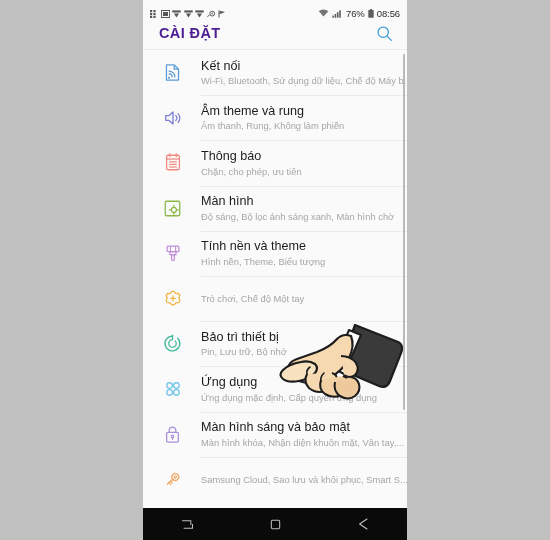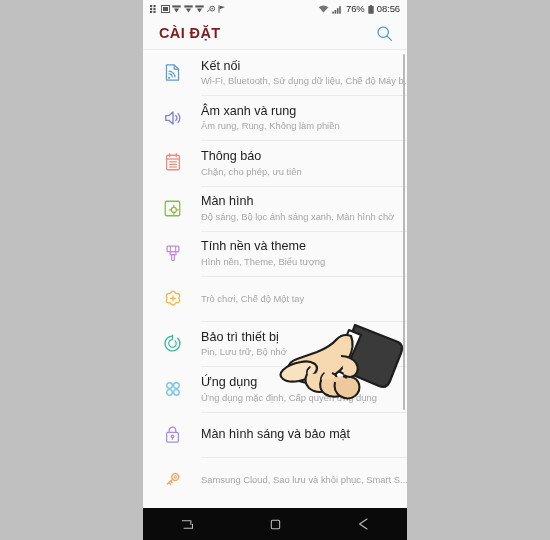--- a/index.html
+++ b/index.html
@@ -33,21 +33,21 @@
     display: flex;
     flex-direction: column;
   }
 
   
   .status-bar {
     height: 18px;
     flex: 0 0 18px;
     background: #fafafa;
     display: flex;
-    align-items: center;
+    align-items: flex-end;
     padding: 0 7px;
     box-sizing: border-box;
   }
   .status-left {
     display: flex;
     align-items: center;
     gap: 2.5px;
     flex: 1 1 auto;
   }
   .status-right {
@@ -75,21 +75,21 @@
     display: flex;
     align-items: center;
     padding: 0 13px 0 16px;
     box-sizing: border-box;
     border-bottom: 1px solid #ececec;
   }
   .app-title {
     flex: 1 1 auto;
     font-size: 14.5px;
     font-weight: bold;
-    color: #7f1d1d;
+    color: #4c1d95;
     letter-spacing: .4px;
     line-height: 1;
   }
   .search-btn {
     width: 20px;
     height: 20px;
     display: flex;
     align-items: center;
     justify-content: center;
   }
@@ -288,22 +288,22 @@
 
       <div class="row">
         <div class="row-icon">
           <svg width="20" height="20" viewBox="0 0 22 22">
             <path d="M3 8.4 h3.4 L11 4.4 v13.2 L6.4 13.6 H3 z" fill="none" stroke="#7b7fd4" stroke-width="1.45" stroke-linejoin="round"></path>
             <path d="M14 8.2 a4 4 0 0 1 0 5.6" fill="none" stroke="#7b7fd4" stroke-width="1.35" stroke-linecap="round"></path>
             <path d="M16.6 6.1 a7.3 7.3 0 0 1 0 9.8" fill="none" stroke="#7b7fd4" stroke-width="1.35" stroke-linecap="round"></path>
           </svg>
         </div>
         <div class="row-text">
-          <div class="row-title">Âm xanh và rung</div>
-          <div class="row-sub">Âm rung, Rung, Không làm phiền</div>
+          <div class="row-title">Âm theme và rung</div>
+          <div class="row-sub">Âm thanh, Rung, Không làm phiền</div>
         </div>
       </div>
 
       <div class="row">
         <div class="row-icon">
           <svg width="18" height="19" viewBox="0 0 20 22">
             <rect x="2.6" y="2.6" width="14.8" height="16.8" rx="1.6" fill="none" stroke="#f08a80" stroke-width="1.5"></rect>
             <line x1="2.6" y1="7" x2="17.4" y2="7" stroke="#f08a80" stroke-width="1.5"></line>
             <line x1="5.6" y1="10.2" x2="14.4" y2="10.2" stroke="#f08a80" stroke-width="1.4"></line>
             <line x1="5.6" y1="13.2" x2="14.4" y2="13.2" stroke="#f08a80" stroke-width="1.4"></line>
@@ -399,20 +399,21 @@
         <div class="row-icon">
           <svg width="17" height="19" viewBox="0 0 18 22">
             <rect x="2.2" y="8.6" width="13.6" height="11.2" rx="1.5" fill="none" stroke="#a98fd8" stroke-width="1.5"></rect>
             <path d="M5.2 8.6 V6.2 a3.8 3.8 0 0 1 7.6 0 V8.6" fill="none" stroke="#a98fd8" stroke-width="1.5"></path>
             <circle cx="9" cy="13.2" r="1.5" fill="none" stroke="#a98fd8" stroke-width="1.35"></circle>
             <line x1="9" y1="14.5" x2="9" y2="16.6" stroke="#a98fd8" stroke-width="1.35" stroke-linecap="round"></line>
           </svg>
         </div>
         <div class="row-text">
           <div class="row-title">Màn hình sáng và bảo mật</div>
+          <div class="row-sub">Màn hình khóa, Nhận diện khuôn mặt, Vân tay,...</div>
         </div>
       </div>
 
       <div class="row">
         <div class="row-icon">
           <svg width="20" height="20" viewBox="0 0 22 22">
             <g transform="rotate(-42 11 11)">
               <circle cx="14.4" cy="11" r="3.7" fill="none" stroke="#f0a868" stroke-width="1.5"></circle>
               <circle cx="14.4" cy="11" r="1.2" fill="none" stroke="#f0a868" stroke-width="1.2"></circle>
               <line x1="10.7" y1="11" x2="2.6" y2="11" stroke="#f0a868" stroke-width="1.5" stroke-linecap="round"></line>

